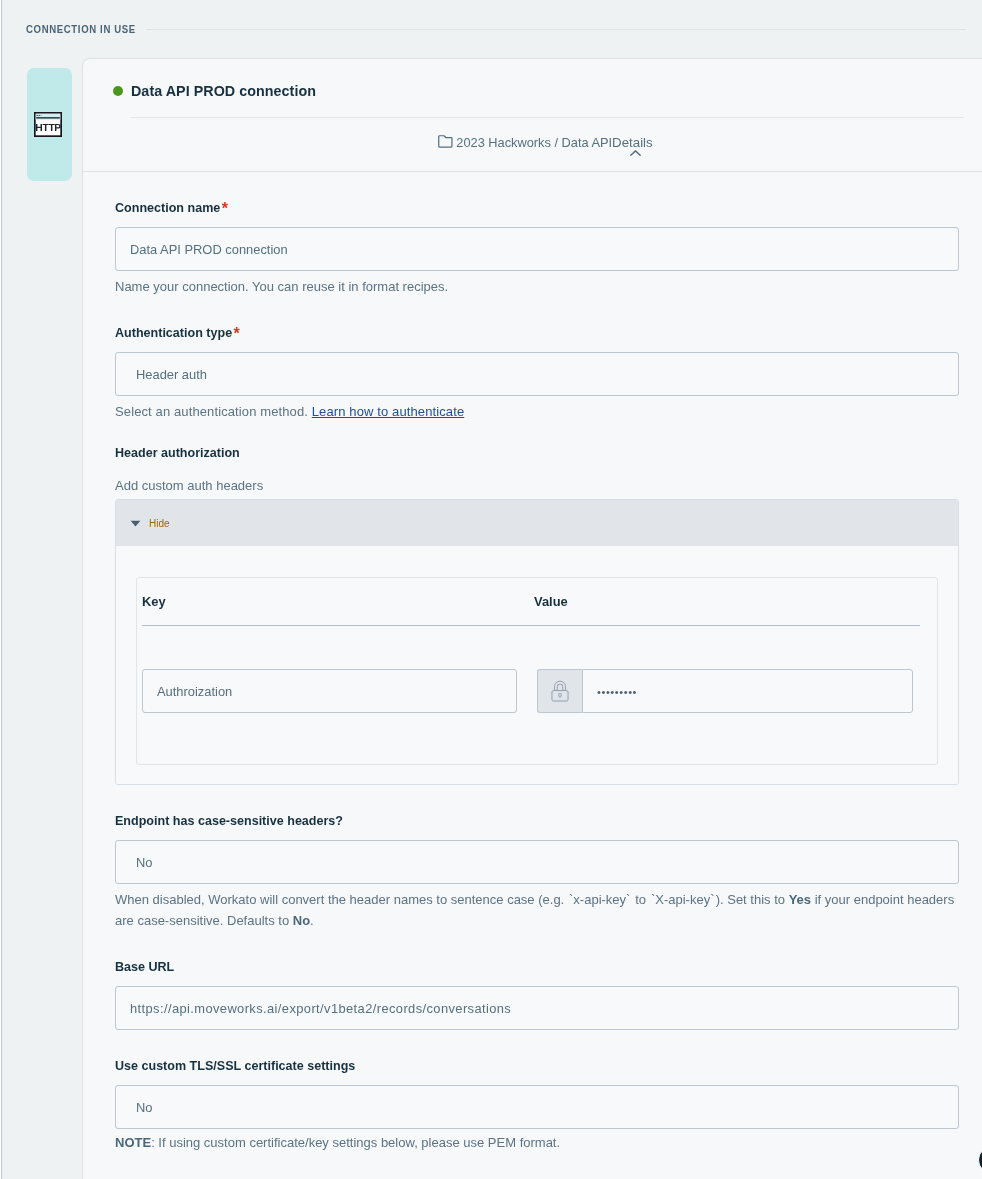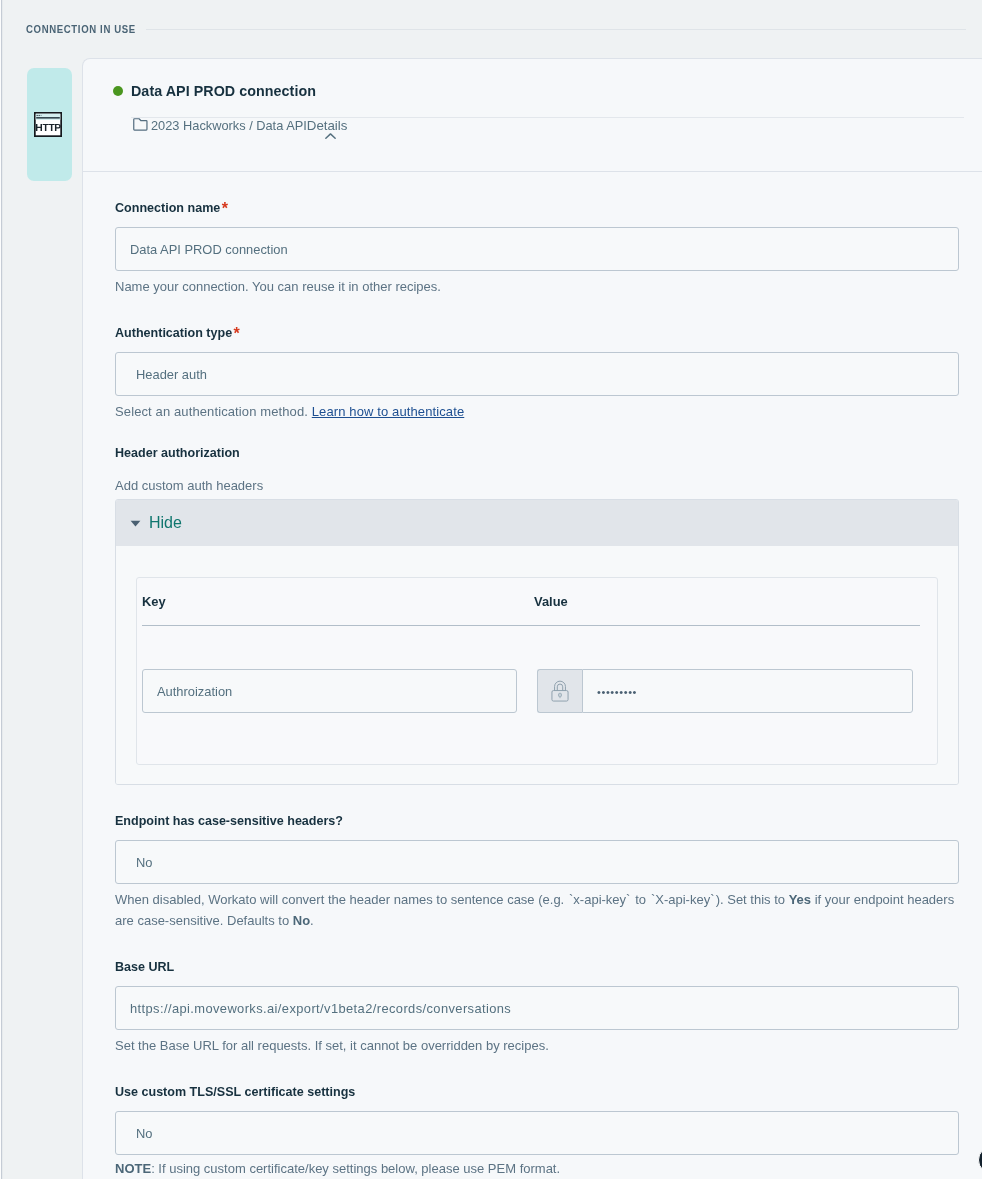--- a/index.html
+++ b/index.html
@@ -29,21 +29,21 @@
 
   
   .card { position:absolute; left:82px; top:58px; width:907px; min-height:1200px; background:#f6f8fa;
           border:1px solid #dde2e9; border-radius:8px; border-right:none; }
 
   .card-head { padding:20px 25px 0 30px; }
   .card-title-row { display:flex; align-items:center; height:24px; }
   .dot { width:10px; height:10px; border-radius:50%; background:#44991f; margin-right:8px; }
   .card-title { font-size:14.3px; font-weight:700; color:#17313f; letter-spacing:0.05px; }
   .crumb-row { margin-top:14px; margin-left:18px; border-top:1px solid #e3e7ec; height:54px; display:flex;
-               align-items:flex-start; justify-content:flex-start; }
+               align-items:flex-start; padding-top:17px; justify-content:center; }
   .crumb { display:flex; align-items:center; font-size:12.8px; color:#55707f; }
   .crumb svg { margin-right:3px; margin-top:-1px; margin-left:2px; }
   .details { display:flex; align-items:center; font-size:13.3px; color:#55707f; margin-right:6px;flex-direction:column; }
   .details svg { margin-left:6px; margin-top:0px; }
 
   .divider { border-top:1px solid #dde2e9; }
 
   .body { padding:0 30px 0 32px; }
 
   .field { padding-top:29px; }
@@ -64,21 +64,21 @@
   .httptext { font-family:"Liberation Sans", sans-serif; font-size:10.3px; font-weight:700;
               fill:#1a242b; letter-spacing:-0.3px; }
   svg text { -webkit-font-smoothing:antialiased; text-rendering:geometricPrecision; }
   .httpicon { will-change:transform; margin-right:3px; }
 
   .field.ha .flabel { margin-bottom:0; }
   .hint-top { margin-top:14px; margin-bottom:3px; }
   .field.ha { padding-top:24px; }
   .ha-panel { border:1px solid #d8dee5; border-radius:3px; overflow:hidden; }
   .ha-bar { height:46px; background:#e1e5ea; display:flex; align-items:center; padding:0 14px;
-            font-size:16px; color:#0f766e; }
+            font-size:10px; color:#a16207; }
   .ha-bar svg { margin-right:8px; }
   .ha-body { background:#f7f9fa; padding:31px 20px 19px 20px; }
   .ha-table { border:1px solid #e0e5ea; border-radius:3px; background:#f8f9fb; padding:0 17px 51px 5px; }
   .ha-thead { display:flex; border-bottom:1px solid #b2bec9; height:48px; align-items:center; }
   .th { font-size:12.9px; font-weight:700; color:#17313f; }
   .th-key { width:392px; }
   .ha-row { display:flex; margin-top:43px; }
   .key-inp { width:375px; }
   .val-wrap { display:flex; margin-left:20px; width:376px; }
   .lockbox { width:45px; height:44px; background:#e1e5ea; border:1px solid #bcc7d1; border-right:none;
@@ -134,21 +134,21 @@
       </div>
     </div>
     <div class="divider"></div>
     <div class="body">
 
       <div class="field">
         <div class="flabel"><span>Connection name</span><span class="req">*</span></div>
         <div class="inp">
             <span>Data API PROD connection</span>
           </div>
-        <div class="hint">Name your connection. You can reuse it in other recipes.</div>
+        <div class="hint">Name your connection. You can reuse it in format recipes.</div>
       </div>
 
       <div class="field">
         <div class="flabel"><span>Authentication type</span><span class="req">*</span></div>
         <div class="inp sel">
             <span>Header auth</span>
           </div>
         <div class="hint hint-auth"><span>Select an authentication method. </span><a href="#">Learn how to authenticate</a></div>
       </div>
 
@@ -198,21 +198,20 @@
             <span>No</span>
           </div>
         <div class="hint" id="cs-hint">When disabled, Workato will convert the header names to sentence case (e.g. <code class="tick">`x-api-key`</code> to <code class="tick">`X-api-key`</code>). Set this to <b>Yes</b> if your endpoint headers are case-sensitive. Defaults to <b>No</b>.</div>
       </div>
 
       <div class="field">
         <div class="flabel">Base URL</div>
         <div class="inp url">
             <span>https://api.moveworks.ai/export/v1beta2/records/conversations</span>
           </div>
-        <div class="hint">Set the Base URL for all requests. If set, it cannot be overridden by recipes.</div>
       </div>
 
       <div class="field">
         <div class="flabel">Use custom TLS/SSL certificate settings</div>
         <div class="inp sel">
             <span>No</span>
           </div>
         <div class="hint note"><b>NOTE</b><span>: If using custom certificate/key settings below, please use PEM format.</span></div>
       </div>
 

